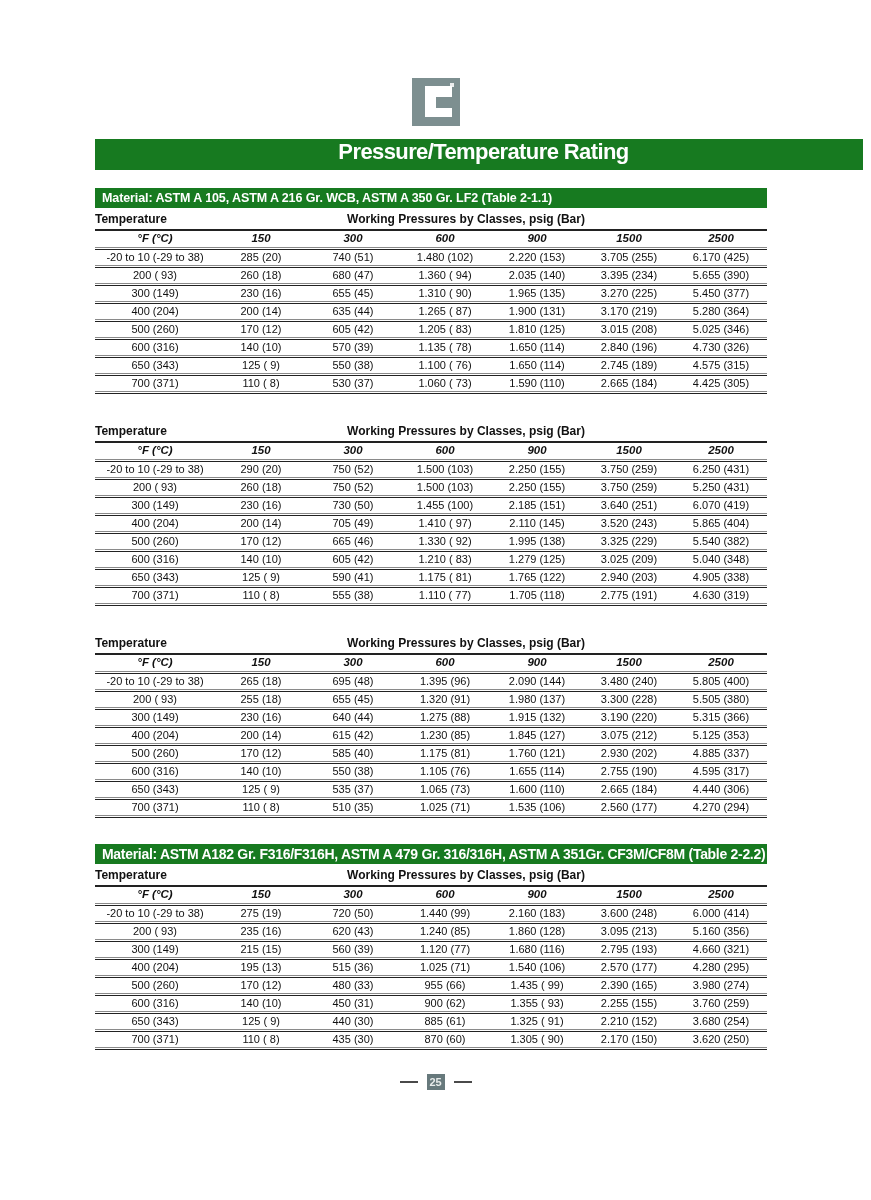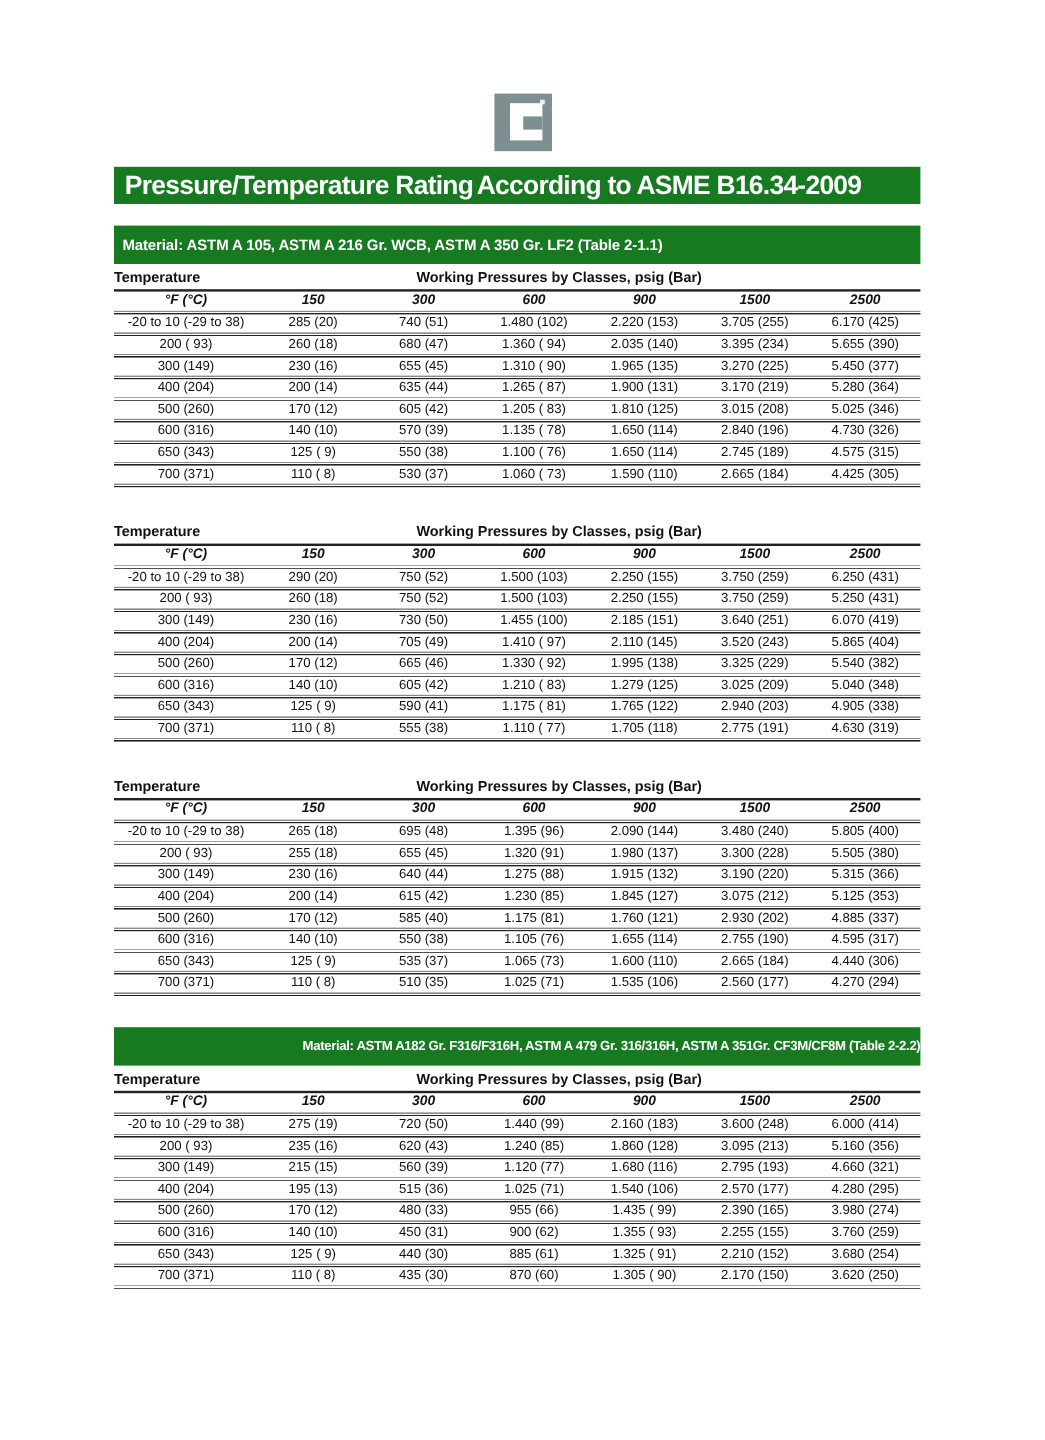--- a/index.html
+++ b/index.html
@@ -23,37 +23,37 @@
   .logo{
     position:relative;width:48px;height:48px;background:var(--logo_grey);
     margin:78px auto 0 auto;
   }
   .logo .inner{position:absolute;left:13px;top:8px;width:27px;height:31px;background:#ffffff;}
   .logo .notch{position:absolute;left:24px;top:19px;width:16px;height:11px;background:var(--logo_grey);}
   .logo .dot{position:absolute;left:38px;top:5px;width:4px;height:4px;background:#ffffff;opacity:.85;}
 
   
   .banner{
-    width:672px;height:31px;margin:13px 0 0 95px;background:var(--green);
+    width:768px;height:31px;margin:13px 0 0 95px;background:var(--green);
     color:#ffffff;font-weight:bold;font-size:22px;letter-spacing:-0.6px;
-    display:flex;align-items:center;padding-left:9px;white-space:nowrap;
+    display:flex;align-items:center;padding-left:9px;white-space:nowrap;flex-direction:column;
   }
   .banner .part2{margin-left:3px;}
 
   .content{width:672px;margin-left:95px;}
 
   
   .table-block{margin-top:18px;}
   .table-block + .table-block{margin-top:26px;}
   .material-bar{
-    height:32px;background:var(--green);color:#ffffff;font-weight:bold;
+    height:20px;background:var(--green);color:#ffffff;font-weight:bold;
     font-size:12.5px;display:flex;align-items:center;padding-left:7px;
     white-space:nowrap;letter-spacing:-0.1px;
   }
-  .table-block:nth-of-type(4) .material-bar{font-size:11px;letter-spacing:-0.3px;justify-content:flex-end;}
+  .table-block:nth-of-type(4) .material-bar{font-size:14px;letter-spacing:-0.3px;}
 
   .subhead{
     display:grid;grid-template-columns:120px 1fr;height:21px;align-items:center;
   }
   .subhead .t-label{font-weight:bold;font-size:12px;white-space:nowrap;}
   .subhead .wp-label{font-weight:bold;font-size:12px;text-align:center;transform:translateX(-25px);white-space:nowrap;}
 
   .rule{height:2px;background:var(--line_dark);}
   .rule.dbl{height:3px;background:linear-gradient(to bottom,#8a8a8a 0 1px,#ffffff 1px 2px,var(--line_dark) 2px 3px);}
 
@@ -84,21 +84,20 @@
 <div class="page">
 
   <div class="logo">
     <div class="inner"></div>
     <div class="notch"></div>
     <div class="dot"></div>
   </div>
 
   <div class="banner">
     <span class="part1">Pressure/Temperature Rating</span>
-    <span class="part2">According to ASME B16.34-2009</span>
   </div>
 
   <div class="content">
 
     <section class="table-block">
       <div class="material-bar">
         <span>Material: ASTM A 105, ASTM A 216 Gr. WCB, ASTM A 350 Gr. LF2 (Table 2-1.1)</span>
       </div>
       <div class="subhead">
         <span class="t-label">Temperature</span>
@@ -497,14 +496,19 @@
             <div class="cell">1.305 ( 90)</div>
             <div class="cell">2.170 (150)</div>
             <div class="cell">3.620 (250)</div>
           </div>
           <div class="rule dbl"></div>
         </div>
     </section>
 
   </div>
 
+  <div class="footer">
+    <div class="dash"></div>
+    <div class="pagenum">25</div>
+    <div class="dash"></div>
+  </div>
 
 </div>
 
 </body></html>

